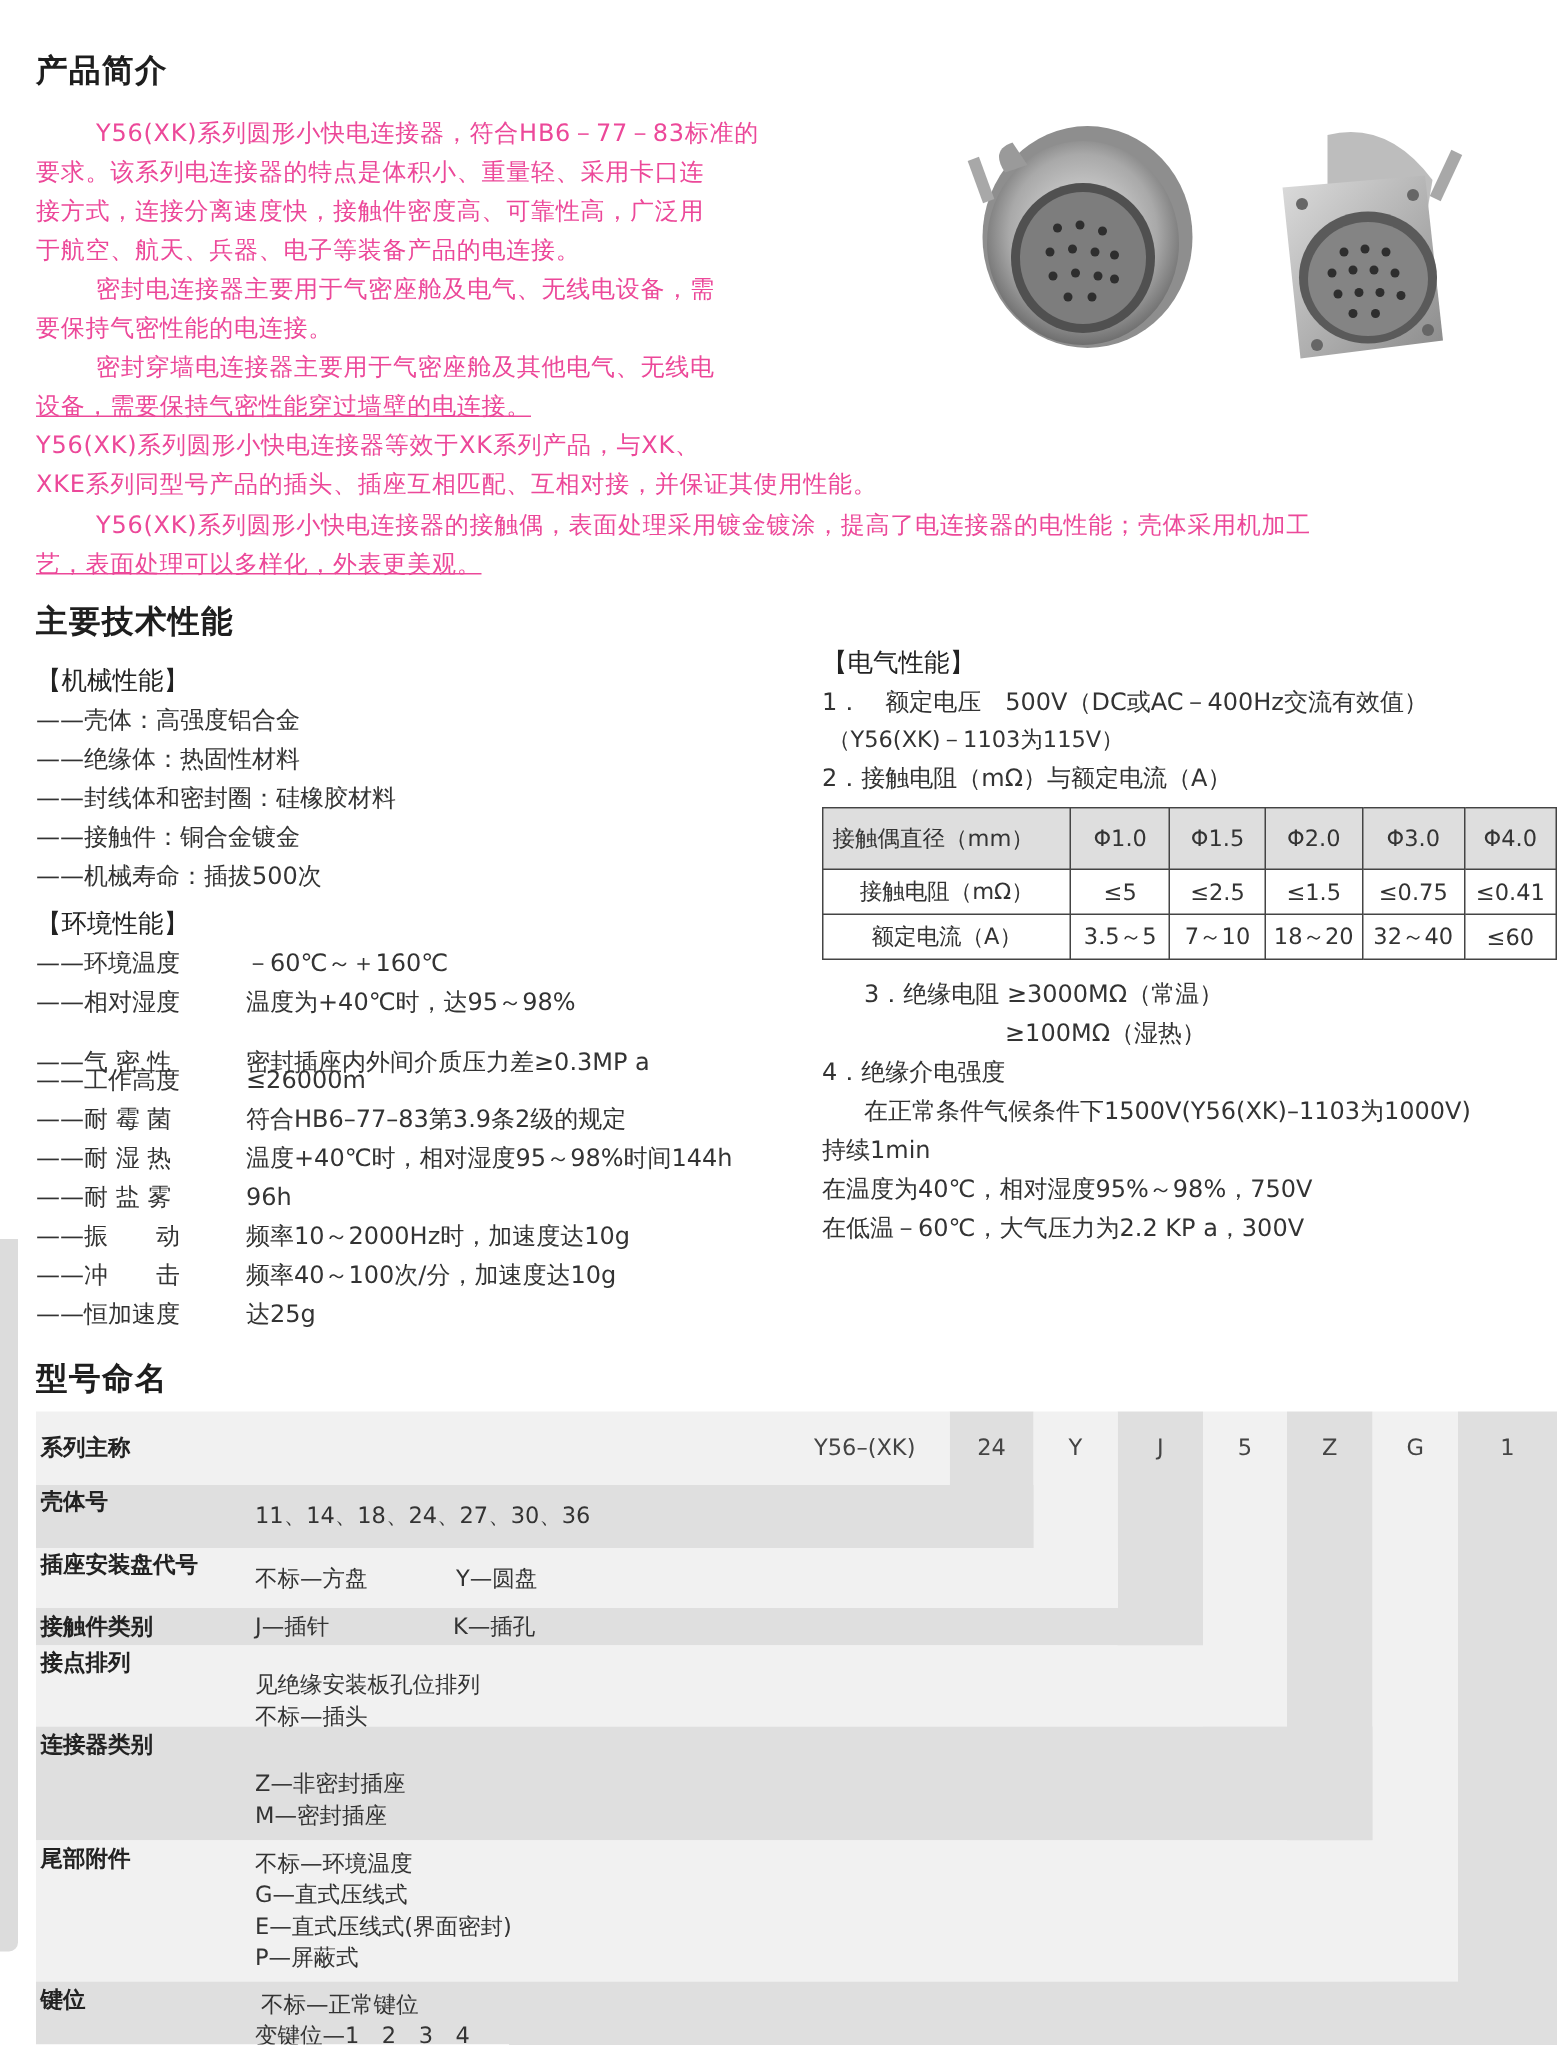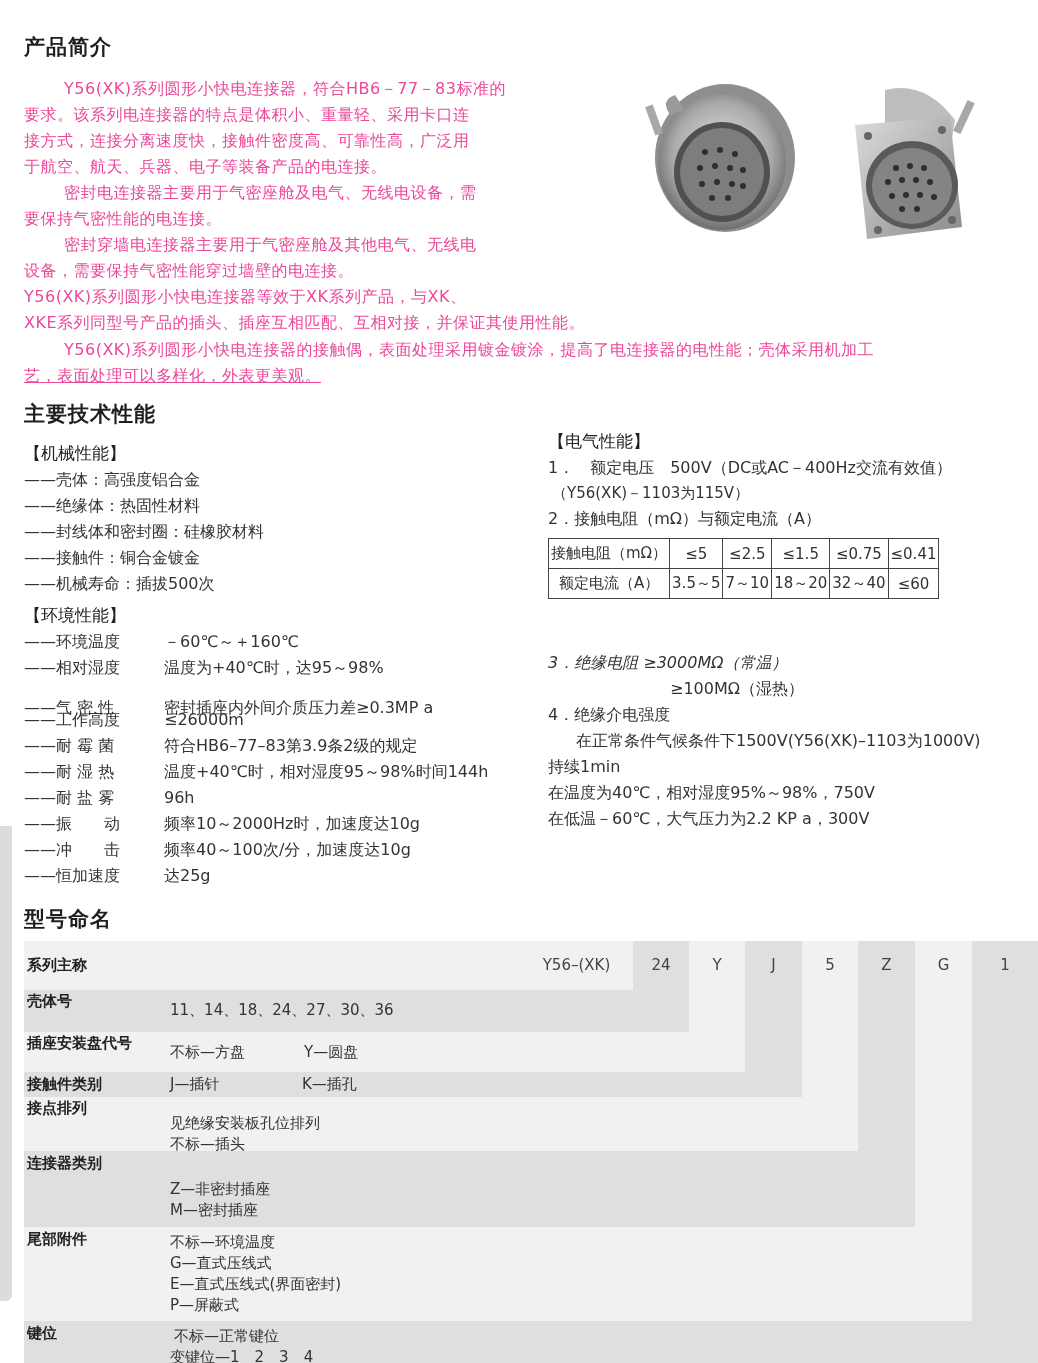--- a/index.html
+++ b/index.html
@@ -32,21 +32,21 @@
 
 <div class="abs h1" style="left:24px; top:33px;">产品简介</div>
 
 <div class="abs p indent" style="left:24px; top:76px;">Y56(XK)系列圆形小快电连接器，符合HB6－77－83标准的</div>
 <div class="abs p" style="left:24px; top:102px;">要求。该系列电连接器的特点是体积小、重量轻、采用卡口连</div>
 <div class="abs p" style="left:24px; top:128px;">接方式，连接分离速度快，接触件密度高、可靠性高，广泛用</div>
 <div class="abs p" style="left:24px; top:154px;">于航空、航天、兵器、电子等装备产品的电连接。</div>
 <div class="abs p indent" style="left:24px; top:180px;">密封电连接器主要用于气密座舱及电气、无线电设备，需</div>
 <div class="abs p" style="left:24px; top:206px;">要保持气密性能的电连接。</div>
 <div class="abs p indent" style="left:24px; top:232px;">密封穿墙电连接器主要用于气密座舱及其他电气、无线电</div>
-<div class="abs p" style="left:24px; top:258px;">设备，需要保持气密性能穿过墙壁的电连接。</div>
+<div class="abs p" style="left:24px; top:258px;text-decoration:underline;">设备，需要保持气密性能穿过墙壁的电连接。</div>
 <div class="abs p" style="left:24px; top:284px;">Y56(XK)系列圆形小快电连接器等效于XK系列产品，与XK、</div>
 <div class="abs p" style="left:24px; top:310px;">XKE系列同型号产品的插头、插座互相匹配、互相对接，并保证其使用性能。</div>
 <div class="abs p indent" style="left:24px; top:337px;">Y56(XK)系列圆形小快电连接器的接触偶，表面处理采用镀金镀涂，提高了电连接器的电性能；壳体采用机加工</div>
 <div class="abs p" style="left:24px; top:363px;text-decoration:underline;">艺，表面处理可以多样化，外表更美观。</div>
 
 <div class="photo" title="Y56(XK) circular connectors (plug and square-flange receptacle)">
   <svg width="370" height="180" viewBox="0 0 370 180">
     <defs>
       <radialGradient id="g1" cx="50%" cy="45%" r="55%">
         <stop offset="0%" stop-color="#e8e8e8"></stop>
@@ -129,40 +129,48 @@
 <div class="abs line" style="left:24px; top:837px;"><span class="lbl" style="width:140px">——冲　　击</span><span>频率40～100次/分，加速度达10g</span></div>
 <div class="abs line" style="left:24px; top:863px;"><span class="lbl" style="width:140px">——恒加速度</span><span>达25g</span></div>
 
 <div class="abs sec" style="left:548px; top:430px;">【电气性能】</div>
 <div class="abs line" style="left:548px; top:455px;">1．　额定电压　500V（DC或AC－400Hz交流有效值）</div>
 <div class="abs line" style="left:552px; top:480px; font-size:15px;">（Y56(XK)－1103为115V）</div>
 <div class="abs line" style="left:548px; top:506px;">2．接触电阻（mΩ）与额定电流（A）</div>
 
 <table class="etable">
   <tbody>
+      <tr class="head">
+    <td style="width:167px; text-align:left; padding-left:6px;">接触偶直径（mm）</td>
+    <td style="width:67px;">Φ1.0</td>
+    <td style="width:65px;">Φ1.5</td>
+    <td style="width:65px;">Φ2.0</td>
+    <td style="width:69px;">Φ3.0</td>
+    <td style="width:62px;">Φ4.0</td>
+  </tr>
   <tr class="r">
     <td>接触电阻（mΩ）</td>
     <td>≤5</td>
     <td>≤2.5</td>
     <td>≤1.5</td>
     <td>≤0.75</td>
     <td>≤0.41</td>
   </tr>
   <tr class="r">
     <td>额定电流（A）</td>
     <td>3.5～5</td>
     <td>7～10</td>
     <td>18～20</td>
     <td>32～40</td>
     <td>≤60</td>
   </tr>
 </tbody>
   </table>
 
-<div class="abs line" style="left:548px; top:650px;font-style:italic;">3．绝缘电阻 ≥3000MΩ（常温）</div>
+<div class="abs line" style="left:576px; top:650px;">3．绝缘电阻 ≥3000MΩ（常温）</div>
 <div class="abs line" style="left:670px; top:676px;">≥100MΩ（湿热）</div>
 <div class="abs line" style="left:548px; top:702px;">4．绝缘介电强度</div>
 <div class="abs line" style="left:576px; top:728px;">在正常条件气候条件下1500V(Y56(XK)–1103为1000V)</div>
 <div class="abs line" style="left:548px; top:754px;">持续1min</div>
 <div class="abs line" style="left:548px; top:780px;">在温度为40℃，相对湿度95%～98%，750V</div>
 <div class="abs line" style="left:548px; top:806px;">在低温－60℃，大气压力为2.2 KP a，300V</div>
 
 <div class="sidetab"></div>
 
 <div class="abs h1" style="left:24px; top:905px;">型号命名</div>

